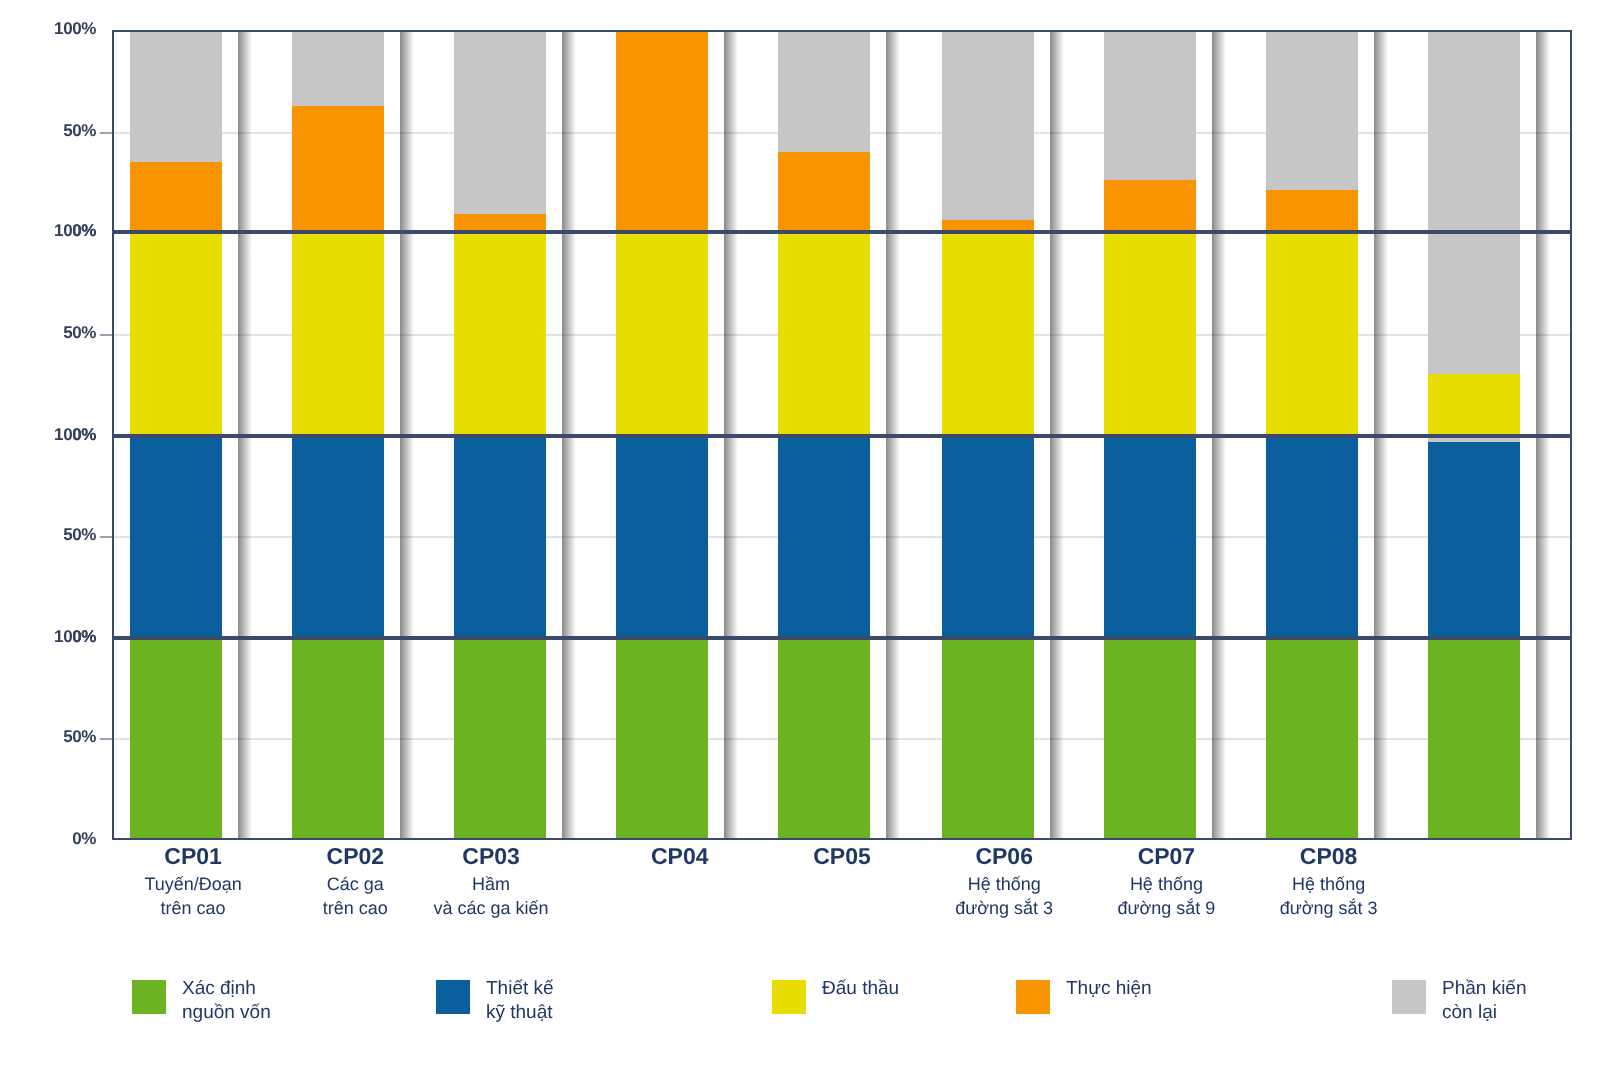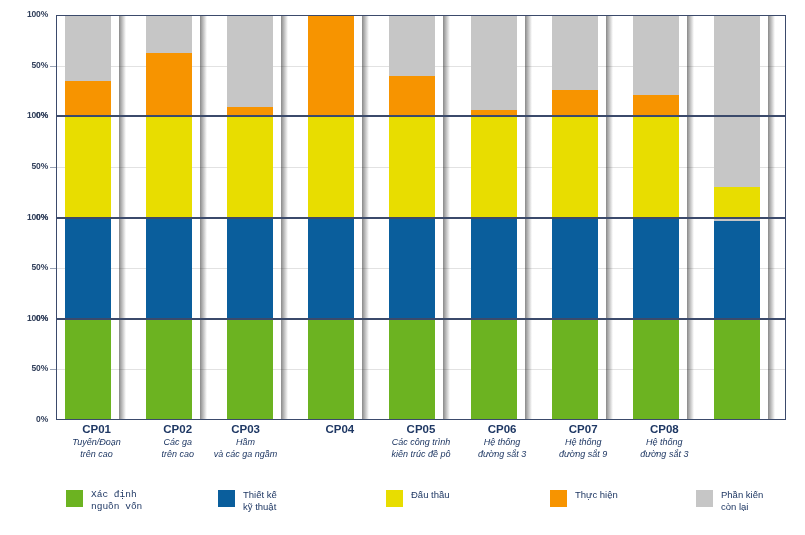--- a/index.html
+++ b/index.html
@@ -30,21 +30,21 @@
   
   .yaxis{position:absolute;left:0;top:0;width:56px;height:420px;}
   .ytick{position:absolute;right:8px;font-size:8.5px;font-weight:bold;color:#33415c;
          letter-spacing:-0.2px;line-height:9px;text-align:right;}
   .ytick-rule{position:absolute;right:0px;width:6px;height:1px;background:#9aa4b6;}
 
   
   .xaxis{position:absolute;left:56px;top:422px;width:730px;height:62px;}
   .xlabelslot{position:absolute;top:0;width:81.1px;text-align:center;}
   .xcode{font-size:11.5px;font-weight:bold;color:#1f3864;line-height:14px;}
-  .xdesc{font-size:9px;color:#1f3864;line-height:11.5px;margin-top:1px;font-style:italic;}
+  .xdesc{font-size:9px;color:#1f3864;line-height:11.5px;margin-top:1px;}
 
   
   .legend{position:absolute;left:56px;top:489px;width:740px;height:42px;}
   .legitem{position:absolute;top:0;display:flex;align-items:flex-start;}
   .swatch{width:17px;height:17px;flex:0 0 17px;margin-top:1px;}
   .legtext{font-size:9.5px;line-height:11.5px;color:#1f3864;margin-left:8px;white-space:pre-line;}
 </style>
 </head>
 <body>
 
@@ -329,32 +329,28 @@
         <div class="xcode">CP02</div>
         <div class="xdesc">
           <div>Các ga</div>
           <div>trên cao</div>
         </div>
       </div>
       <div class="xlabelslot" style="left: 149px;">
         <div class="xcode">CP03</div>
         <div class="xdesc">
           <div>Hầm</div>
-          <div>và các ga ngầm</div>
+          <div>và các ga kiến</div>
         </div>
       </div>
       <div class="xlabelslot" style="left: 243.333px;">
         <div class="xcode">CP04</div>
       </div>
       <div class="xlabelslot" style="left: 324.444px; text-align: center;">
         <div class="xcode">CP05</div>
-        <div class="xdesc">
-          <div>Các công trình</div>
-          <div>kiến trúc đề pô</div>
-        </div>
       </div>
       <div class="xlabelslot" style="left: 405.556px;">
         <div class="xcode">CP06</div>
         <div class="xdesc">
           <div>Hệ thống</div>
           <div>đường sắt 3</div>
         </div>
       </div>
       <div class="xlabelslot" style="left: 486.667px;">
         <div class="xcode">CP07</div>
@@ -366,35 +362,35 @@
       <div class="xlabelslot" style="left: 567.778px;">
         <div class="xcode">CP08</div>
         <div class="xdesc">
           <div>Hệ thống</div>
           <div>đường sắt 3</div>
         </div>
       </div>
     </div>
 
   <div class="legend" id="legend">
-      <div class="legitem" style="left: 10px; font-family: Liberation Mono, monospace;">
+      <div class="legitem" style="left: 10px;">
         <div class="swatch" style="background: rgb(108, 179, 33);"></div>
         <div class="legtext">Xác định
 nguồn vốn</div>
       </div>
       <div class="legitem" style="left: 162px;">
         <div class="swatch" style="background: rgb(10, 94, 156);"></div>
         <div class="legtext">Thiết kế
 kỹ thuật</div>
       </div>
       <div class="legitem" style="left: 330px;">
         <div class="swatch" style="background: rgb(232, 221, 0);"></div>
         <div class="legtext">Đấu thầu</div>
       </div>
-      <div class="legitem" style="left: 494px;">
+      <div class="legitem" style="left: 452px;">
         <div class="swatch" style="background: rgb(247, 148, 0);"></div>
         <div class="legtext">Thực hiện</div>
       </div>
       <div class="legitem" style="left: 640px;">
         <div class="swatch" style="background: rgb(198, 198, 198);"></div>
         <div class="legtext">Phần kiến
 còn lại</div>
       </div>
     </div>
 

